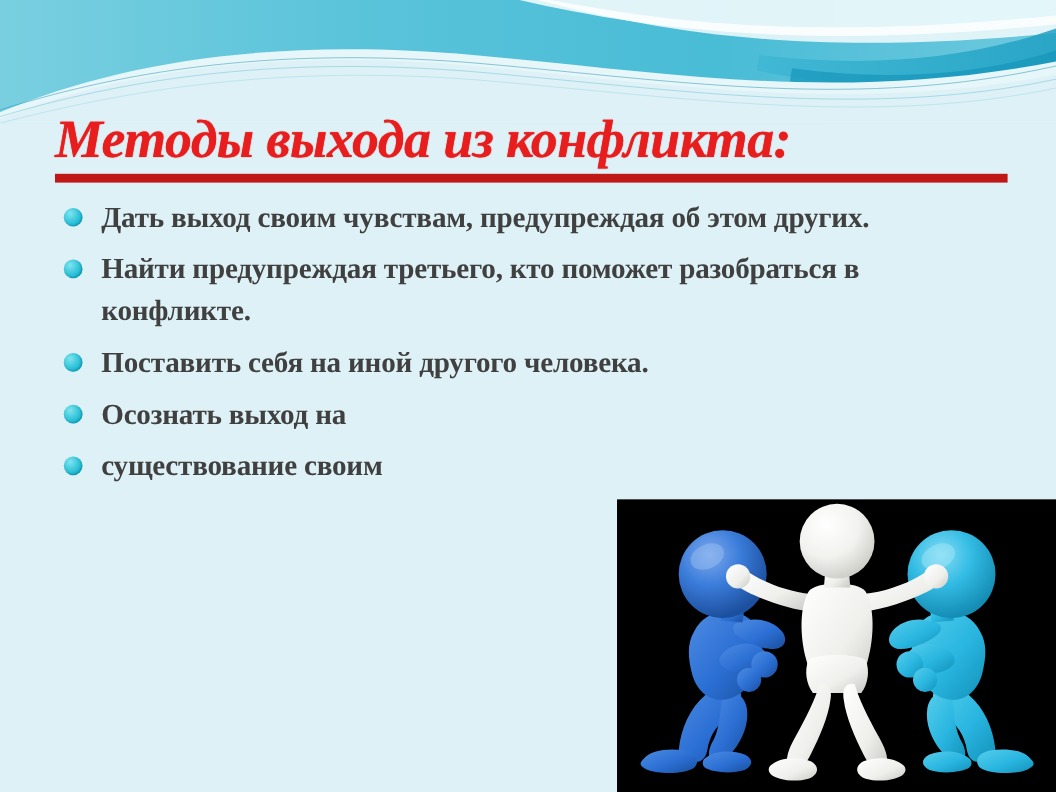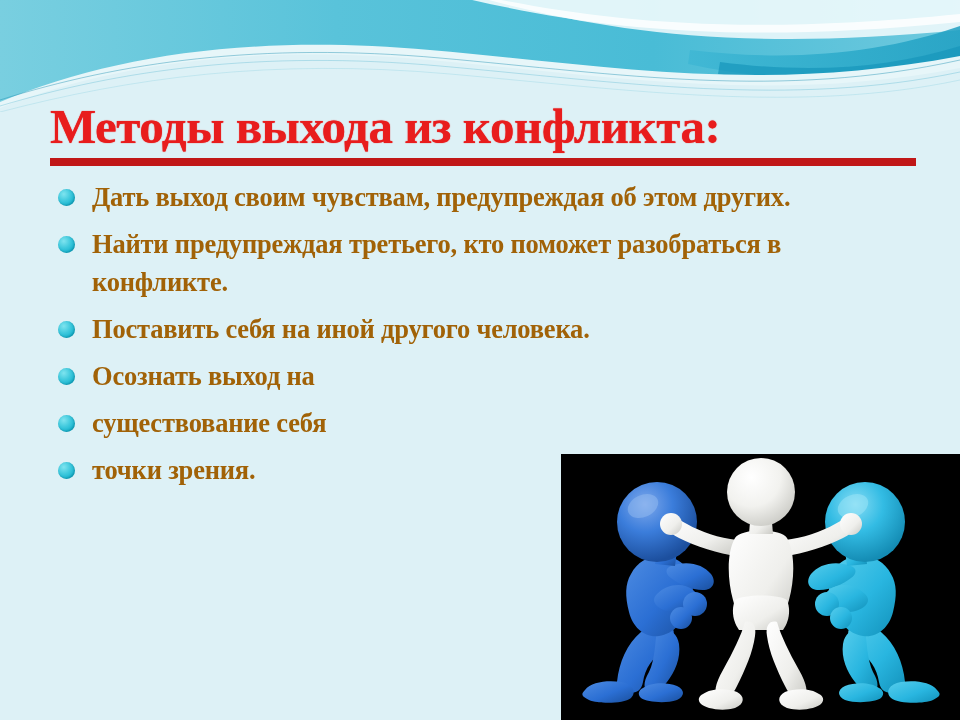--- a/index.html
+++ b/index.html
@@ -47,20 +47,21 @@
   .slide-title {
     font-family: "Liberation Serif", "DejaVu Serif", serif;
     font-weight: bold;
     font-size: 49px;
     line-height: 58px;
     letter-spacing: -0.5px;
     color: #e81d1d;
     white-space: nowrap;
     margin: 0;
     text-shadow: 0 0 1px #e81d1d;
+    font-style: italic;
   }
   .title-rule {
     margin-top: 2px;
     width: 866px;
     height: 8px;
     background: #c01717;
   }
 
   
   .bullets {
@@ -73,21 +74,21 @@
     padding: 0;
   }
   .bullet-row {
     position: relative;
     padding-left: 40px;
     margin-bottom: 9px;
     font-family: "Liberation Serif", "DejaVu Serif", serif;
     font-weight: bold;
     font-size: 26.5px;
     line-height: 38px;
-    color: #a16207;
+    color: #404040;
     letter-spacing: -0.2px;
   }
   .bullet-row .bullet-marker {
     position: absolute;
     left: 6px;
     top: 11px;
     width: 17px;
     height: 17px;
     border-radius: 50%;
     background: radial-gradient(circle at 34% 30%, #7fe4ef 0%, #3fc9dd 42%, #14b4cf 78%, #0aa3c0 100%);
@@ -171,25 +172,21 @@
     <li class="bullet-row">
       <span class="bullet-marker"></span>
       <span class="bullet-text">Поставить себя на иной другого человека.</span>
     </li>
     <li class="bullet-row">
       <span class="bullet-marker"></span>
       <span class="bullet-text">Осознать выход на</span>
     </li>
     <li class="bullet-row">
       <span class="bullet-marker"></span>
-      <span class="bullet-text">существование себя</span>
-    </li>
-    <li class="bullet-row">
-      <span class="bullet-marker"></span>
-      <span class="bullet-text">точки зрения.</span>
+      <span class="bullet-text">существование своим</span>
     </li>
   </ul>
 
   <div class="photo">
     <svg viewBox="0 0 399 266" preserveAspectRatio="none">
       <rect x="0" y="0" width="399" height="266" fill="#000000"></rect>
 
       <defs>
         <radialGradient id="blueHead" cx="35%" cy="28%" r="72%">
           <stop offset="0%" stop-color="#7fa9ec"></stop>

